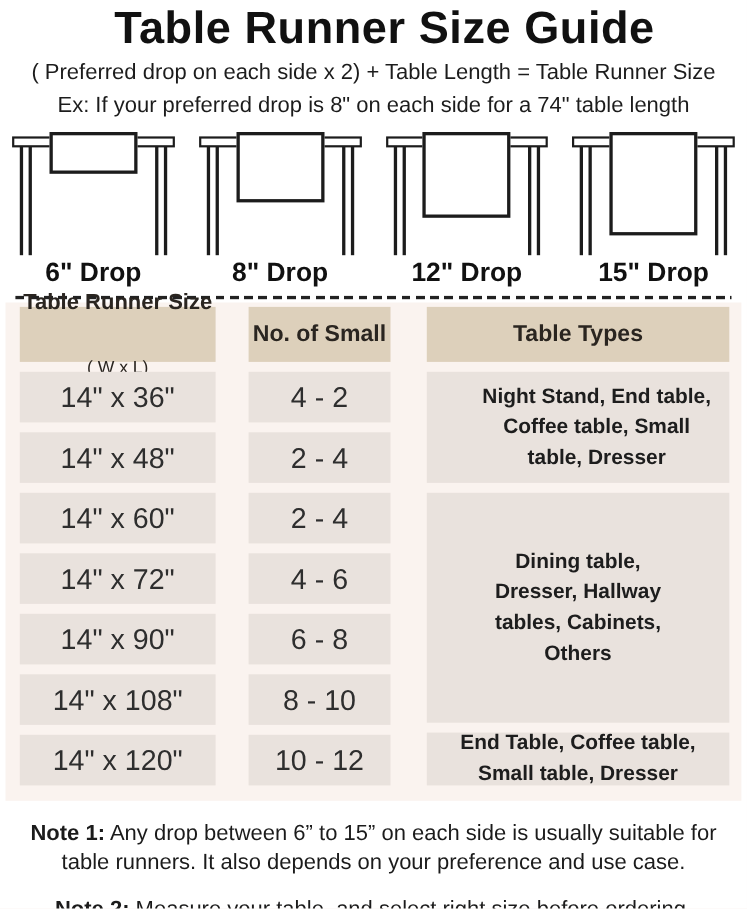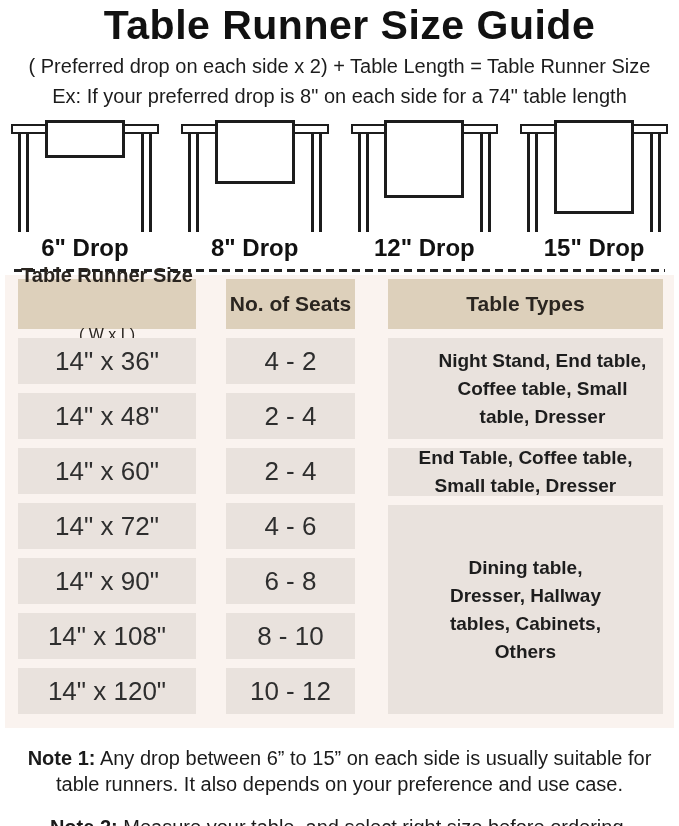--- a/index.html
+++ b/index.html
@@ -131,43 +131,43 @@
       <div class="cell size-cell">14" x 48"</div>
       <div class="cell size-cell">14" x 60"</div>
       <div class="cell size-cell">14" x 72"</div>
       <div class="cell size-cell">14" x 90"</div>
       <div class="cell size-cell">14" x 108"</div>
       <div class="cell size-cell">14" x 120"</div>
     </div>
 
     <div class="col col2">
       <div class="cell head">
-        <span class="t2">No. of Seats</span>
+        <span class="t2">No. of Small</span>
       </div>
       <div class="cell seats-cell">4 - 2</div>
       <div class="cell seats-cell">2 - 4</div>
       <div class="cell seats-cell">2 - 4</div>
       <div class="cell seats-cell">4 - 6</div>
       <div class="cell seats-cell">6 - 8</div>
       <div class="cell seats-cell">8 - 10</div>
       <div class="cell seats-cell">10 - 12</div>
     </div>
 
     <div class="col col3">
       <div class="cell head">
         <span class="t2">Table Types</span>
       </div>
       <div class="cell type-cell g1">
         <span>Night Stand, End table, Coffee table, Small table, Dresser</span>
       </div>
+      <div class="cell type-cell g3">
+        <span>Dining table, Dresser, Hallway tables, Cabinets, Others</span>
+      </div>
       <div class="cell type-cell g2">
         <span>End Table, Coffee table, Small table, Dresser</span>
-      </div>
-      <div class="cell type-cell g3">
-        <span>Dining table, Dresser, Hallway tables, Cabinets, Others</span>
       </div>
     </div>
 
   </div>
 </section>
 
 <footer class="notes">
   <p class="note"><span class="note-label">Note 1:</span><span> Any drop between 6” to 15” on each side is usually suitable for table runners. It also depends on your preference and use case.</span></p>
   <p class="note"><span class="note-label">Note 2:</span><span> Measure your table, and select right size before ordering.</span></p>
 </footer>

